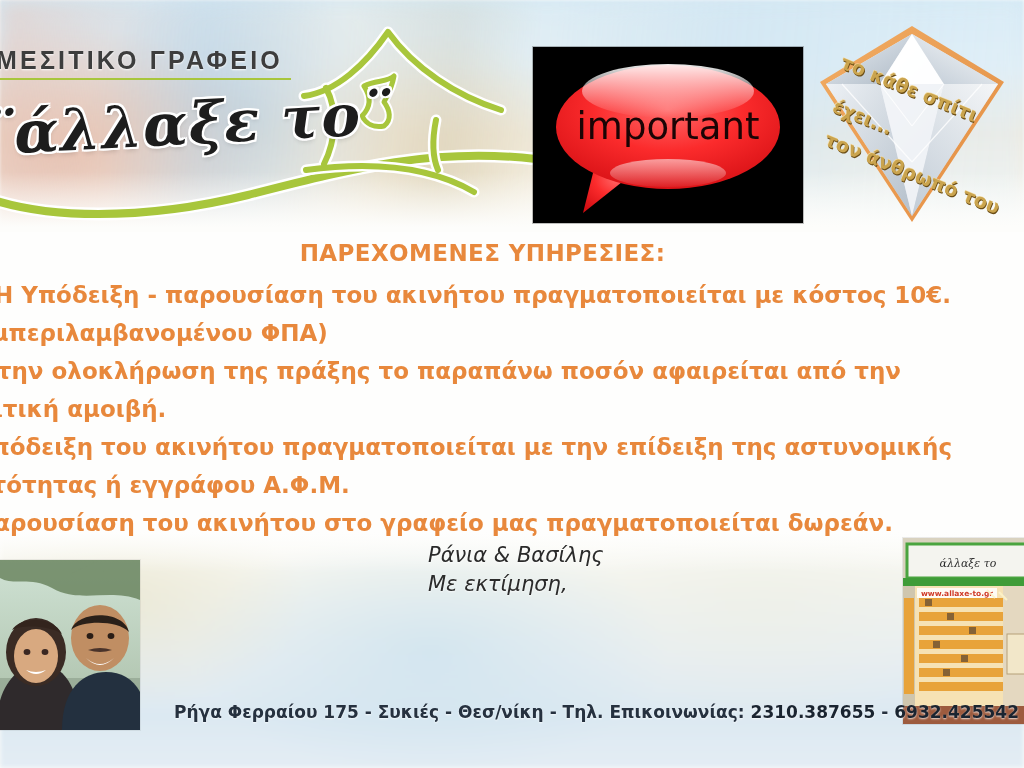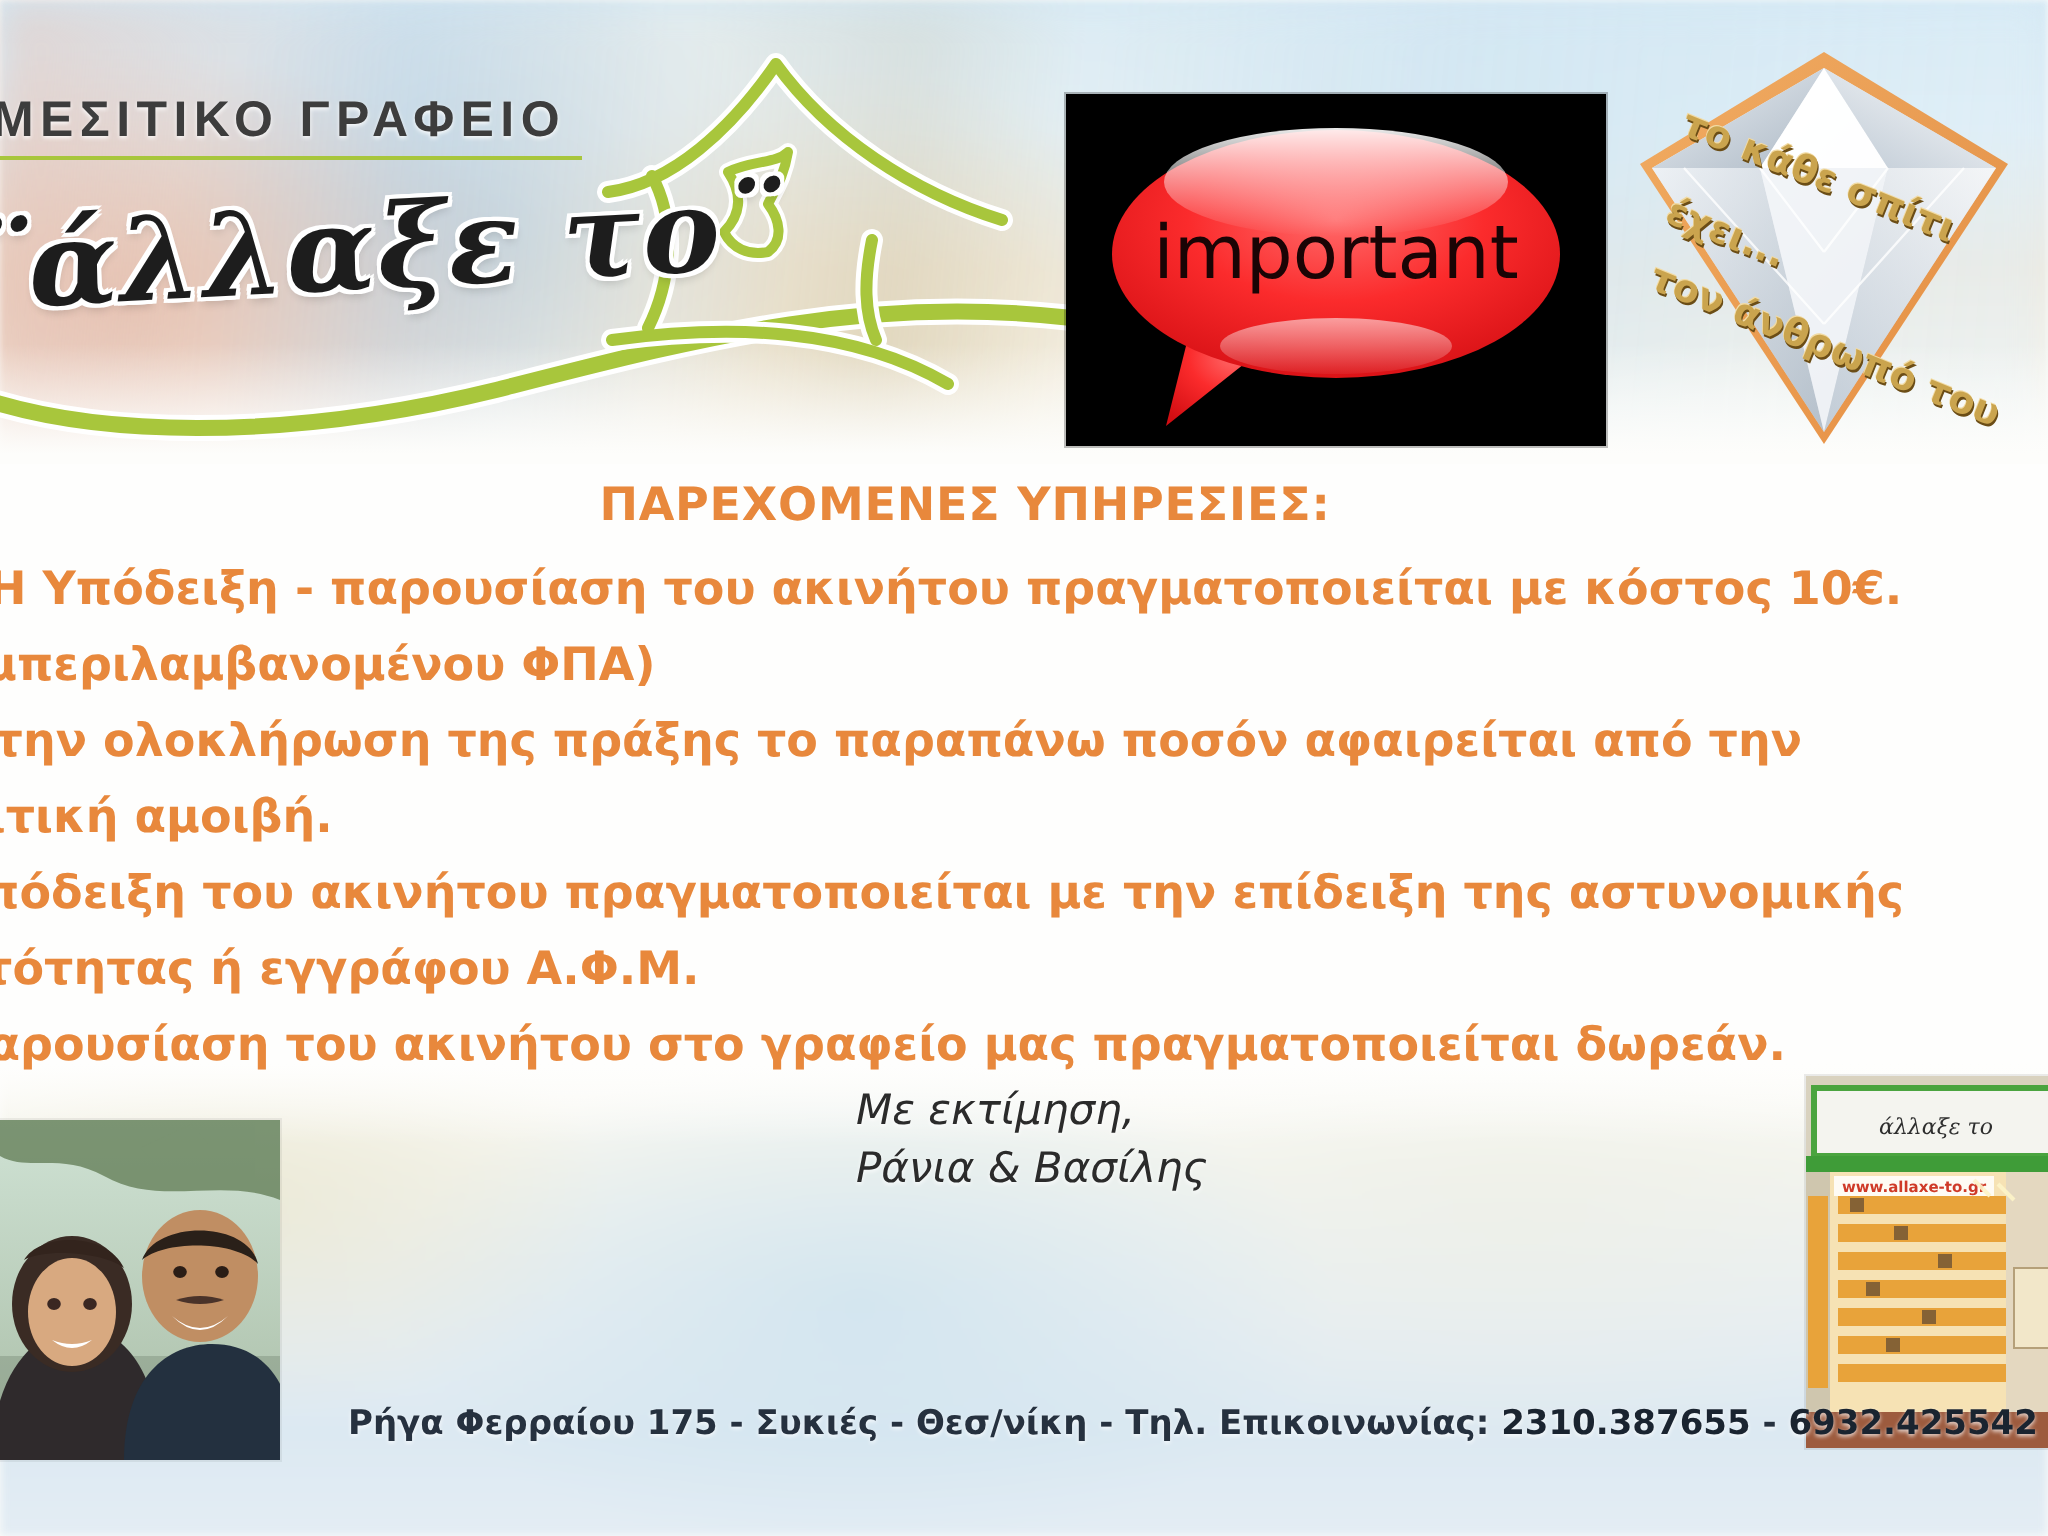--- a/index.html
+++ b/index.html
@@ -302,22 +302,22 @@
       <div class="svc-line">παρουσίαση του ακινήτου στο γραφείο μας πραγματοποιείται δωρεάν.</div>
     </div>
   </div>
 
   <div class="bottom">
     <div class="bottom-bg"></div>
     <div class="bottom-fade"></div>
   </div>
 
   <div class="signature">
+    <div>Ράνια &amp; Βασίλης</div>
     <div>Με εκτίμηση,</div>
-    <div>Ράνια &amp; Βασίλης</div>
   </div>
 
   <div class="photo-couple">
     <svg width="140" height="170" viewBox="0 0 140 170">
       <defs>
         <linearGradient id="sky" x1="0" y1="0" x2="0" y2="1">
           <stop offset="0%" stop-color="#cfe2d4"></stop>
             <stop offset="100%" stop-color="#a9bda6"></stop>
         </linearGradient>
       </defs>

